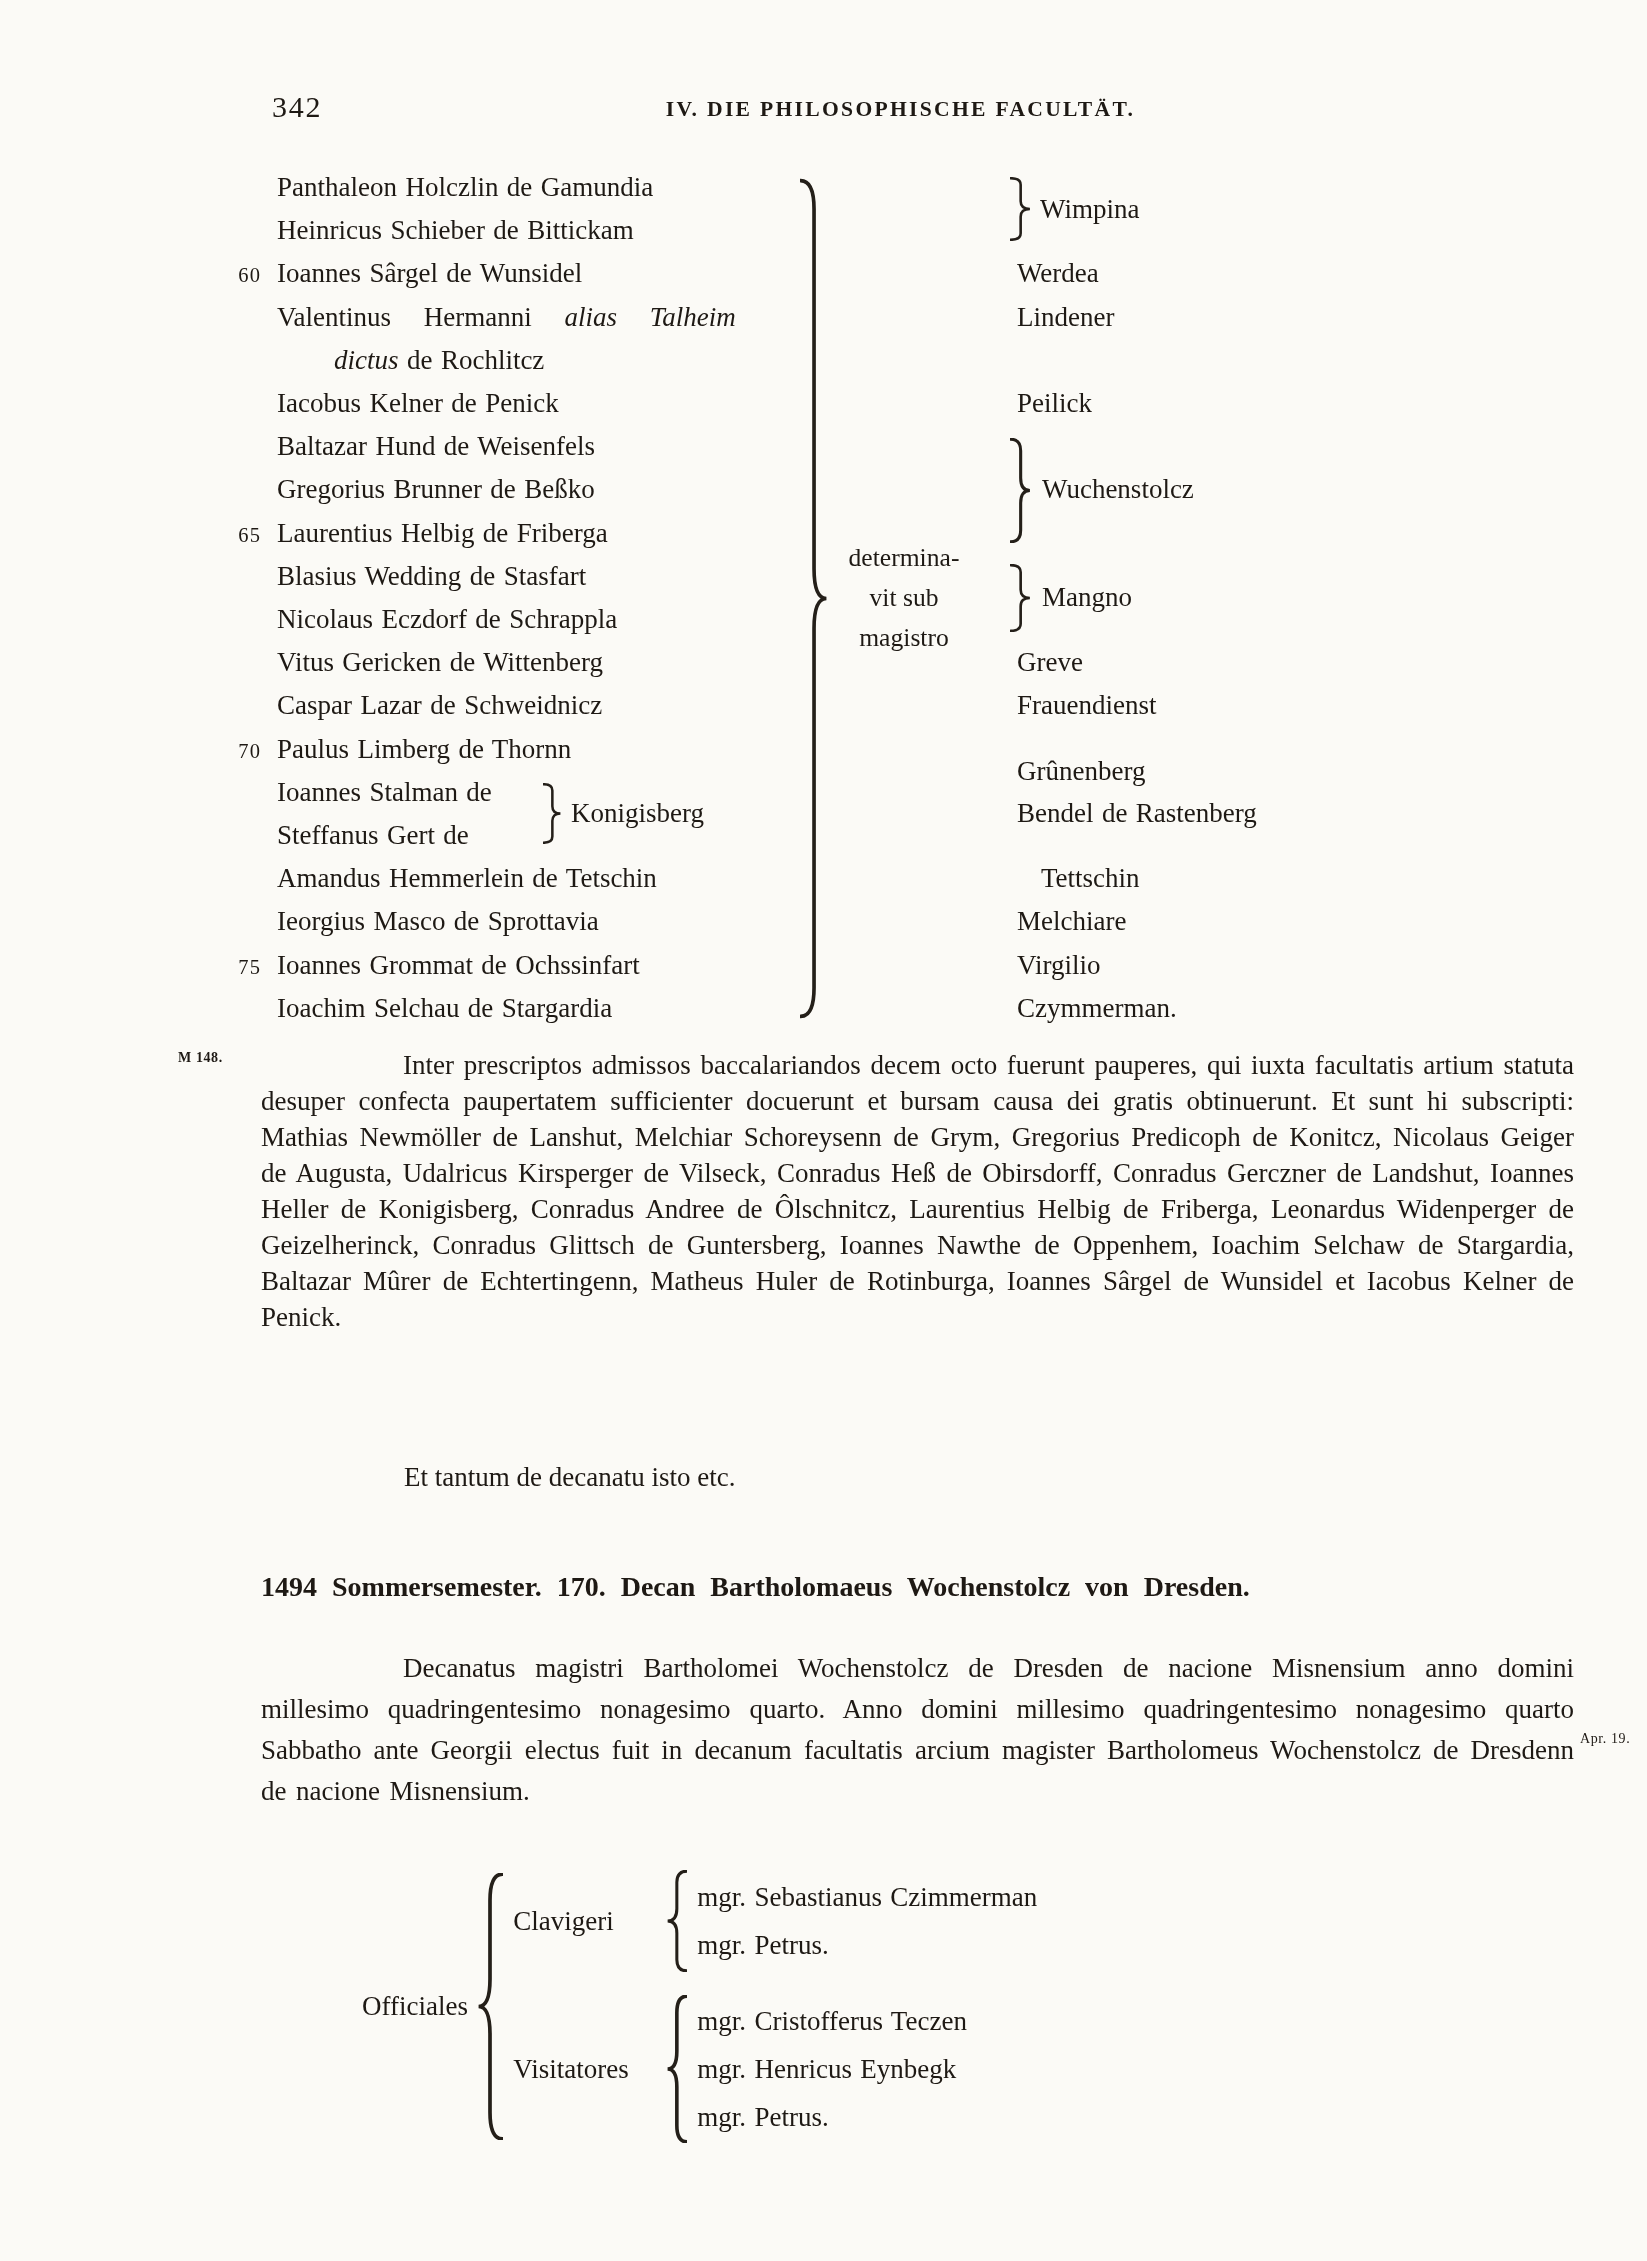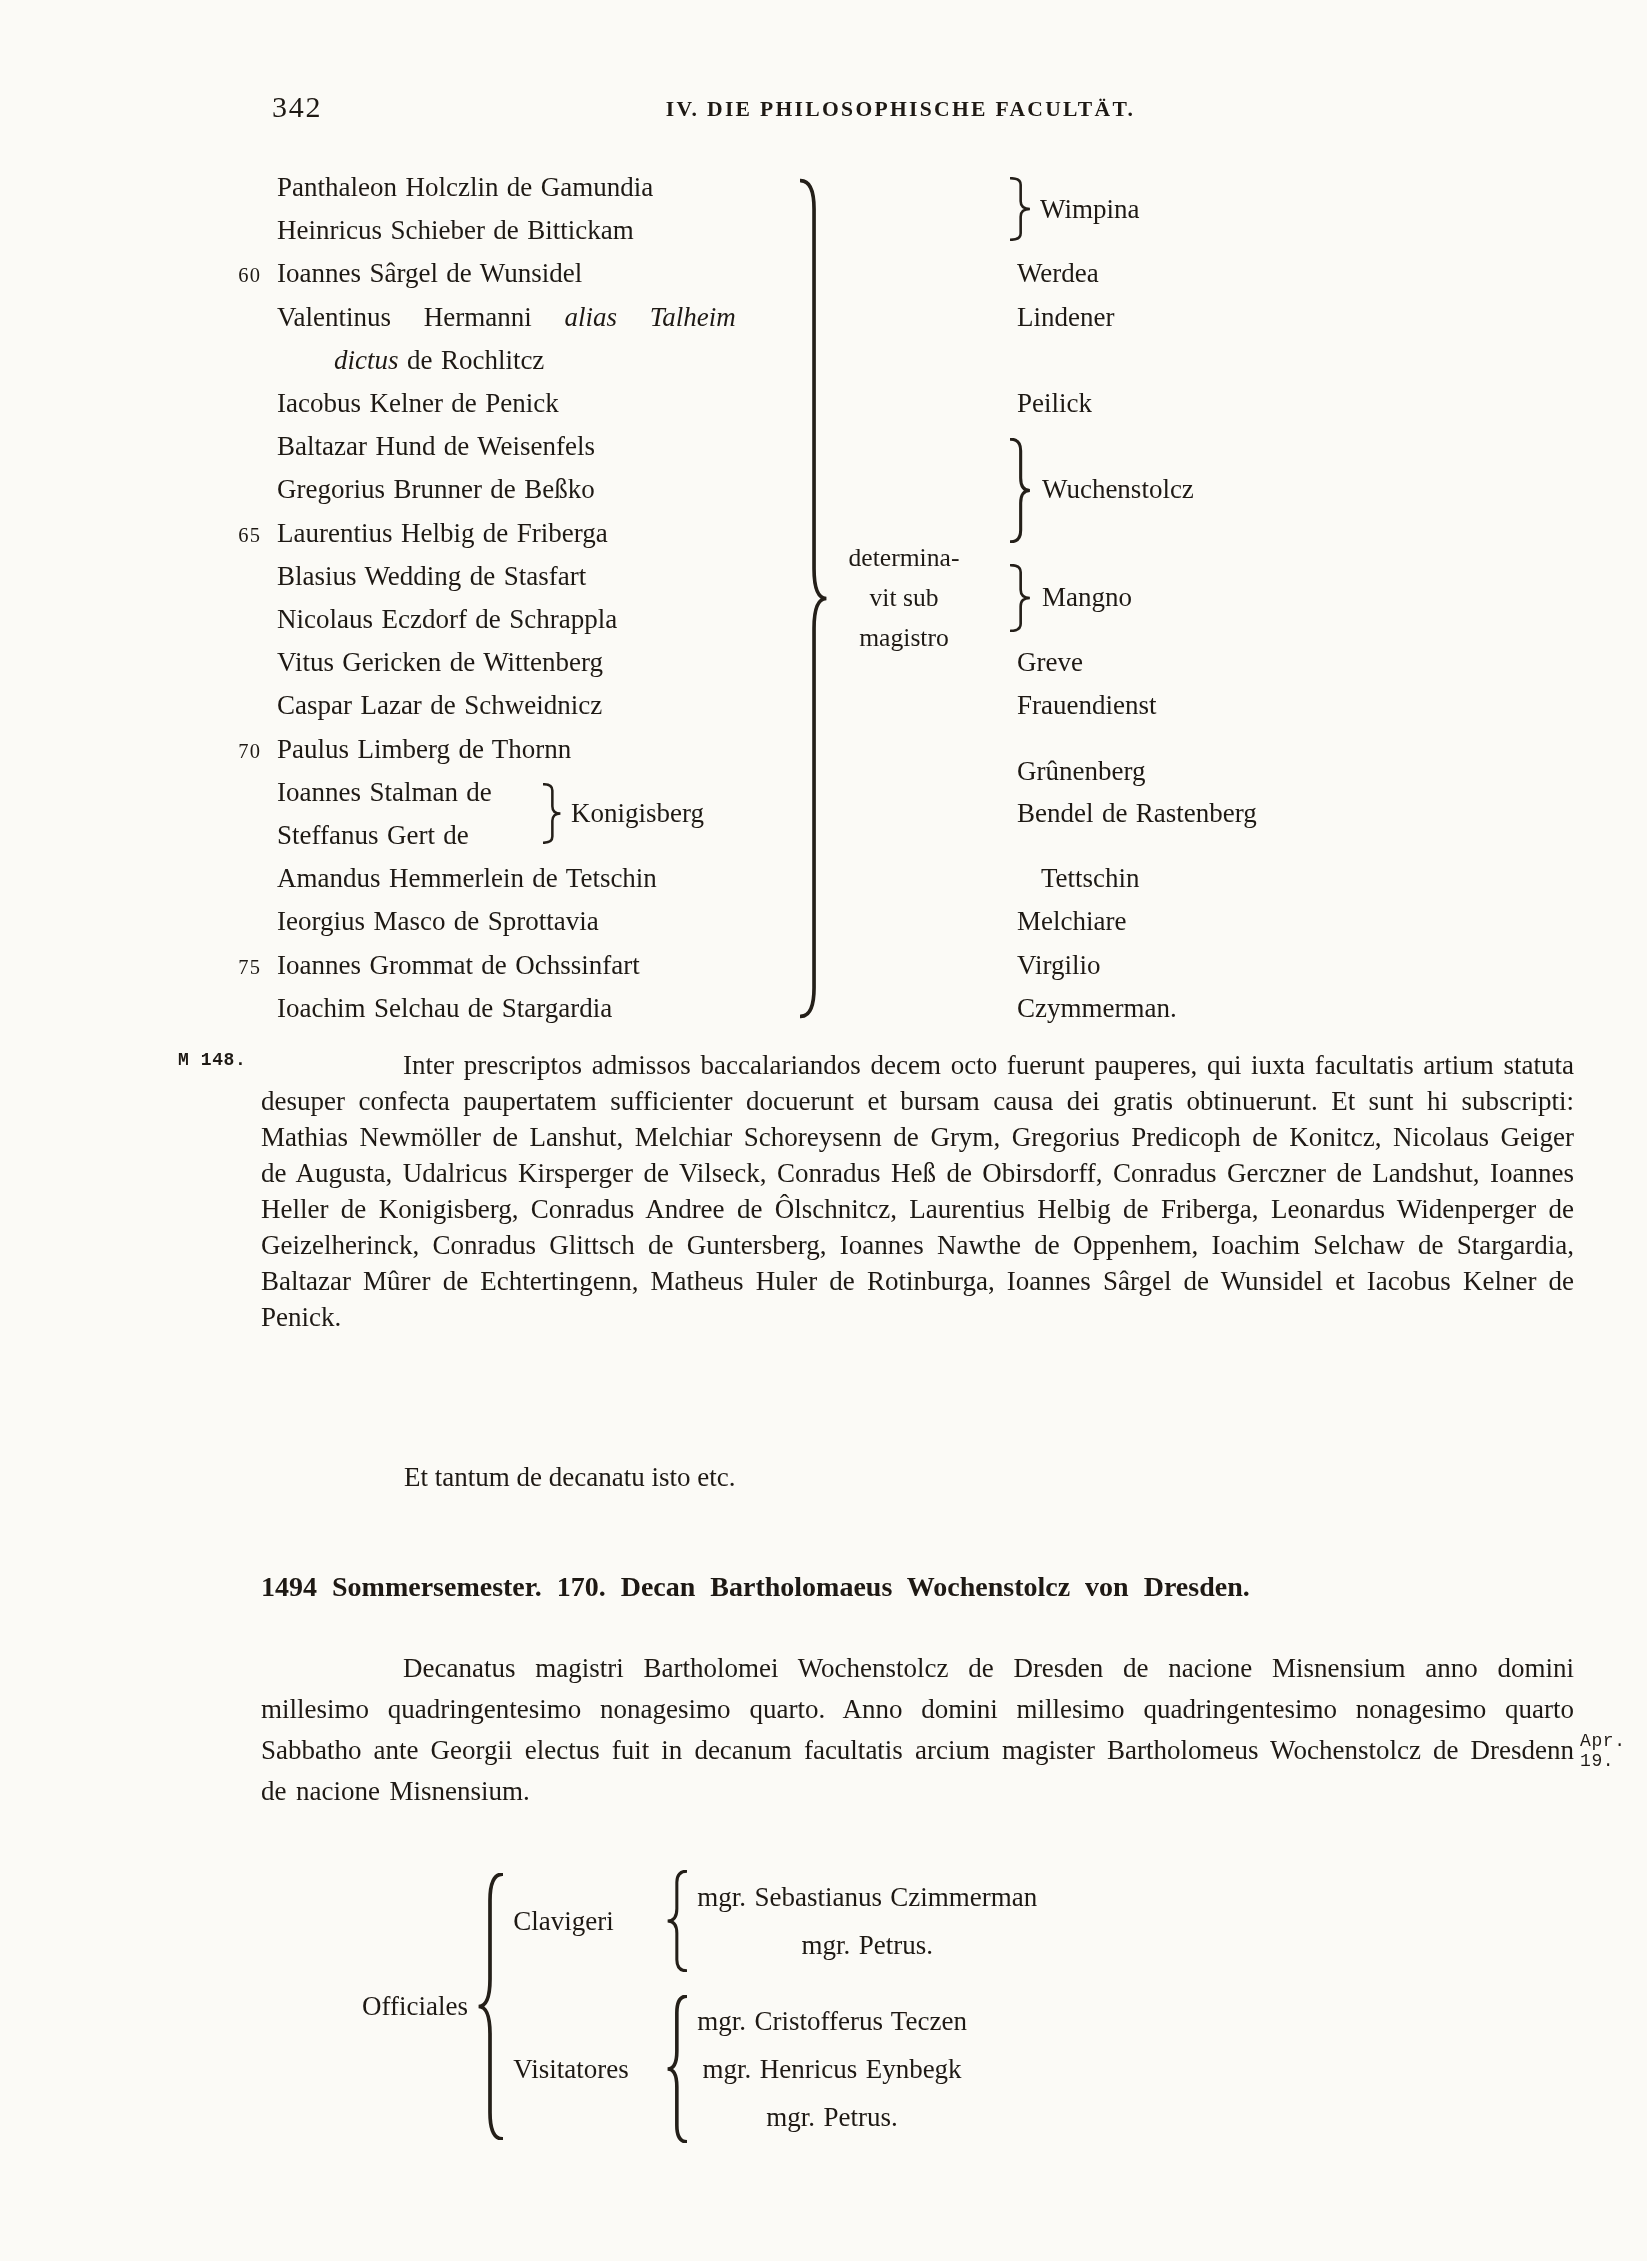--- a/index.html
+++ b/index.html
@@ -33,40 +33,40 @@
   .reg-name { word-spacing:1.7px;margin-top:48px; }
   .reg-row.indent .reg-name { padding-left:57px; }
   .reg-row.spread .reg-name { word-spacing:26px; }
   .brace { position:absolute; display:block; }
   .det-label {
     position:absolute; left:604px; top:372px; width:146px;
     text-align:center; font-size:25.6px; line-height:40px;
   }
   .reg-right { position:absolute; line-height:43px; white-space:nowrap; word-spacing:1.7px; }
   
-  .marginnote { position:absolute; font-size:18px; font-weight:bold; letter-spacing:0.6px;font-family:Liberation Mono, monospace; }
+  .marginnote { position:absolute; font-size:14px; font-weight:bold; letter-spacing:0.6px; }
   .marginnote.right { font-weight:normal; }
   .para {
     position:absolute; left:261px; width:1313px;
     font-size:27px; text-align:justify; word-spacing:2.8px;
   }
   .para1 { top:1047px; line-height:36px; text-indent:142px; }
   .closing { position:absolute; left:404px; top:1462px; font-size:27px; }
   .heading {
     position:absolute; left:261px; top:1571px; width:1313px;
     font-size:28px; font-weight:bold; word-spacing:8px; white-space:nowrap;
   }
   .para2 { top:1648px; line-height:41px; text-indent:142px; }
   
   .officiales { position:absolute; left:362px; top:1870px; font-size:27px; }
   .brc-row { display:flex; align-items:center; gap:10.2px; }
   .off-groups { display:flex; flex-direction:column; gap:23px; }
   .grp-label { display:inline-block; width:143px; }
   .off-label { display:inline-block; }
-  .grp-members div { line-height:48px; white-space:nowrap; word-spacing:1.7px;text-align:center; }
+  .grp-members div { line-height:48px; white-space:nowrap; word-spacing:1.7px; }
   .brace-span { flex:none; }
 </style>
 </head>
 <body>
 
 <div class="pagenum">342</div>
 <div class="runhead">IV. DIE PHILOSOPHISCHE FACULTÄT.</div>
 
 <div class="register">
 

